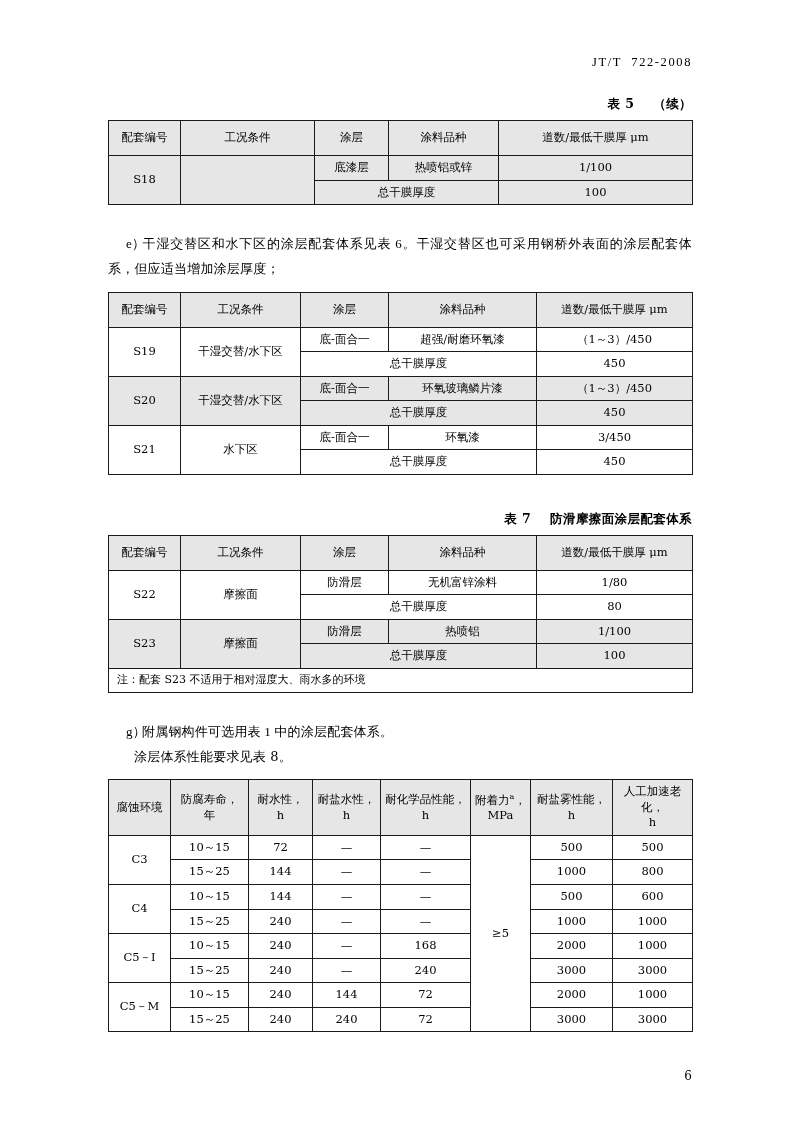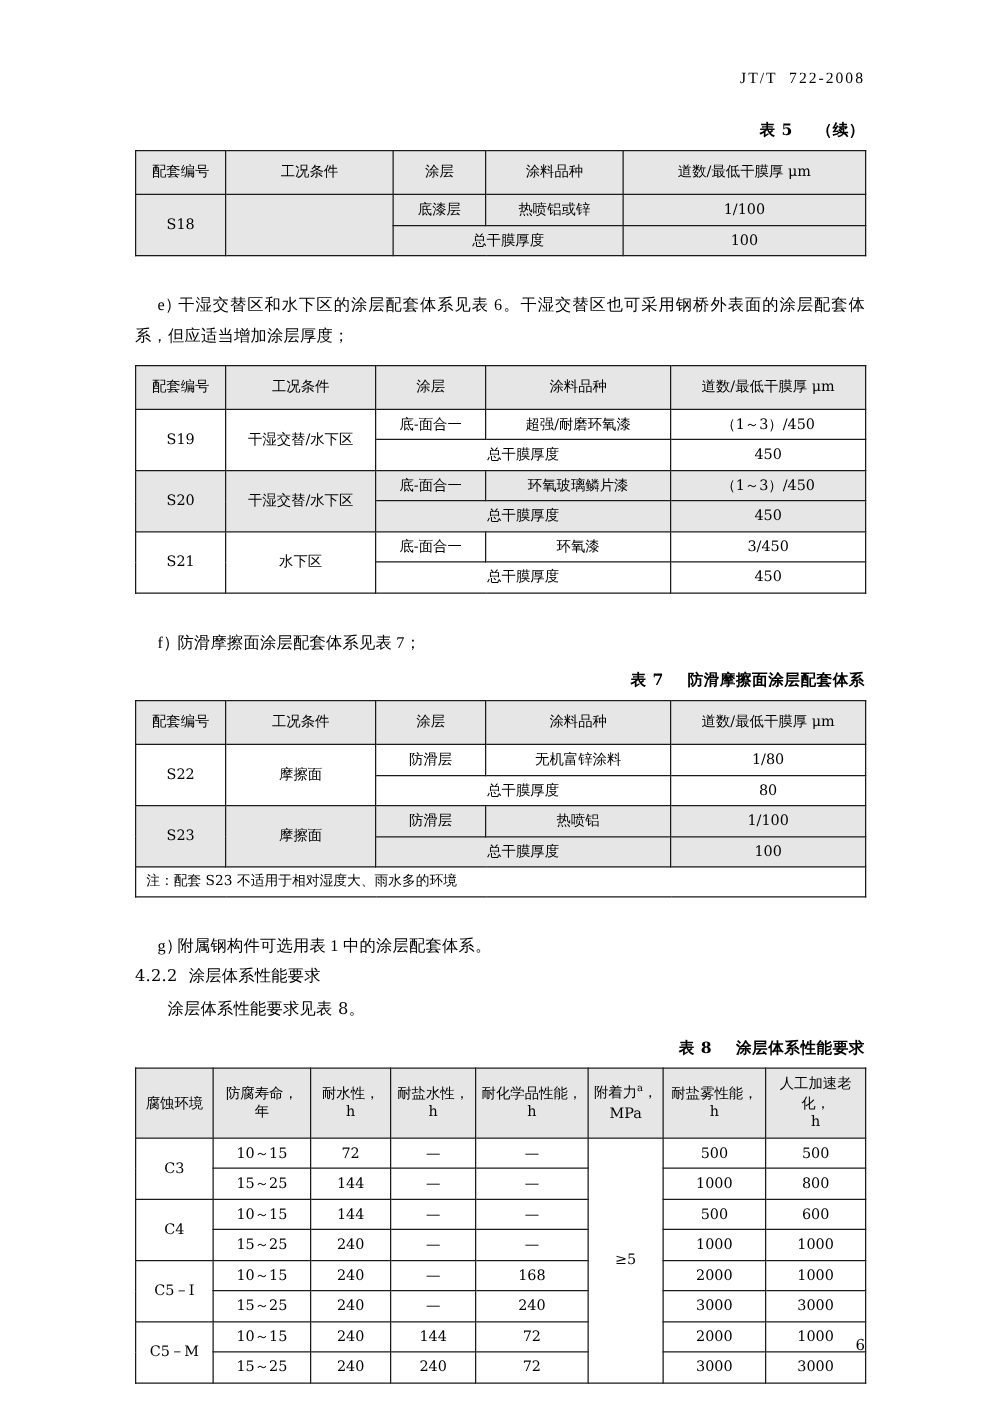--- a/index.html
+++ b/index.html
@@ -223,23 +223,20 @@
         </tr>
         <tr>
           <td colspan="2" class="right-al">总干膜厚度</td>
           <td>450</td>
         </tr>
       </tbody>
     </table>
 
     <div class="gap-l"></div>
 
-    <p class="para para-list">
-      <span class="list-marker">f）</span><span>防滑摩擦面涂层配套体系见表 7；</span>
-    </p>
 
     <div class="gap-s"></div>
 
     <div class="tbl-caption">表 7    防滑摩擦面涂层配套体系</div>
     <table class="doc-tbl">
       <colgroup>
         <col style="width:72px">
           <col style="width:120px">
           <col style="width:88px">
           <col style="width:148px">
@@ -284,28 +281,24 @@
         </tr>
       </tbody>
     </table>
 
     <div class="gap-l"></div>
 
     <p class="para para-list">
       <span class="list-marker">g）</span><span>附属钢构件可选用表 1 中的涂层配套体系。</span>
     </p>
 
-    <p class="sec-head">
-      <span class="sec-num">4.2.2</span><span>涂层体系性能要求</span>
-    </p>
     <p class="para indent1">涂层体系性能要求见表 8。</p>
 
     <div class="gap-s"></div>
 
-    <div class="tbl-caption">表 8    涂层体系性能要求</div>
     <table class="doc-tbl">
       <colgroup>
         <col style="width:62px">
           <col style="width:78px">
           <col style="width:64px">
           <col style="width:68px">
           <col style="width:90px">
           <col style="width:60px">
           <col style="width:82px">
           <col style="width:80px">

